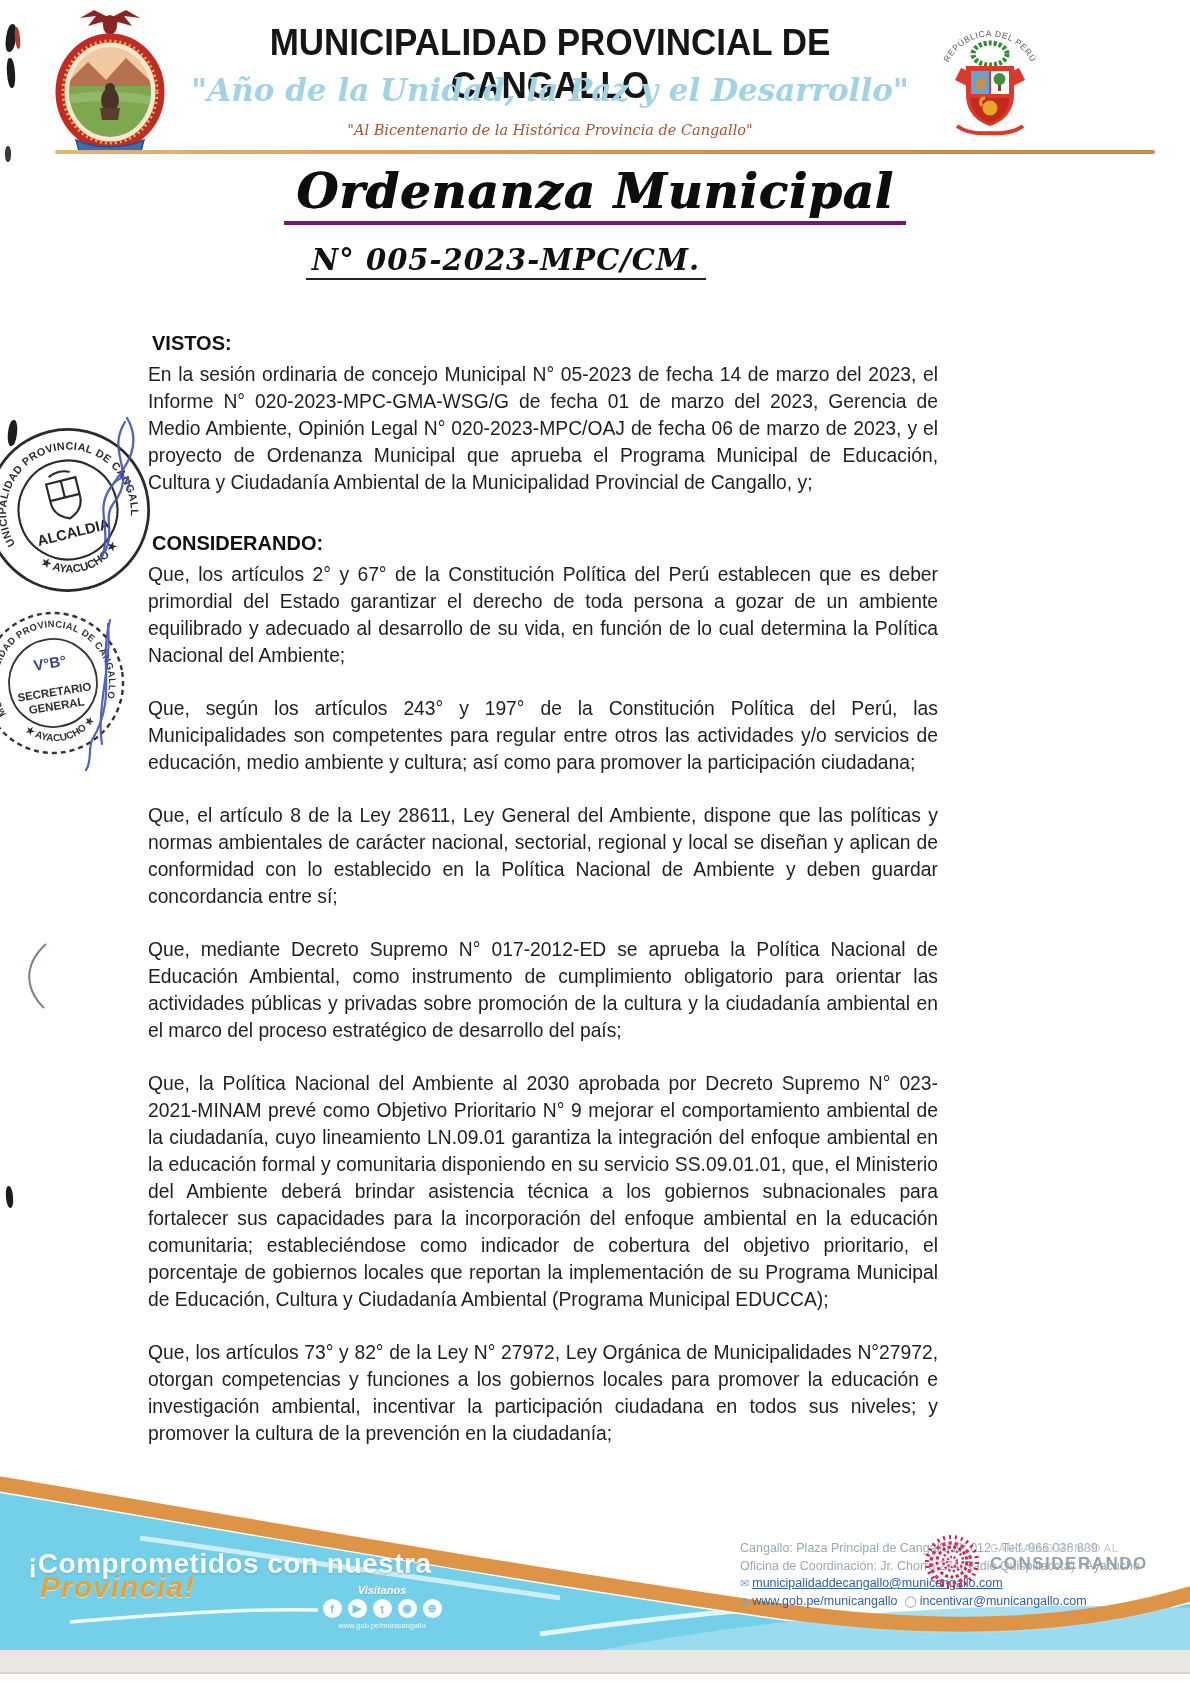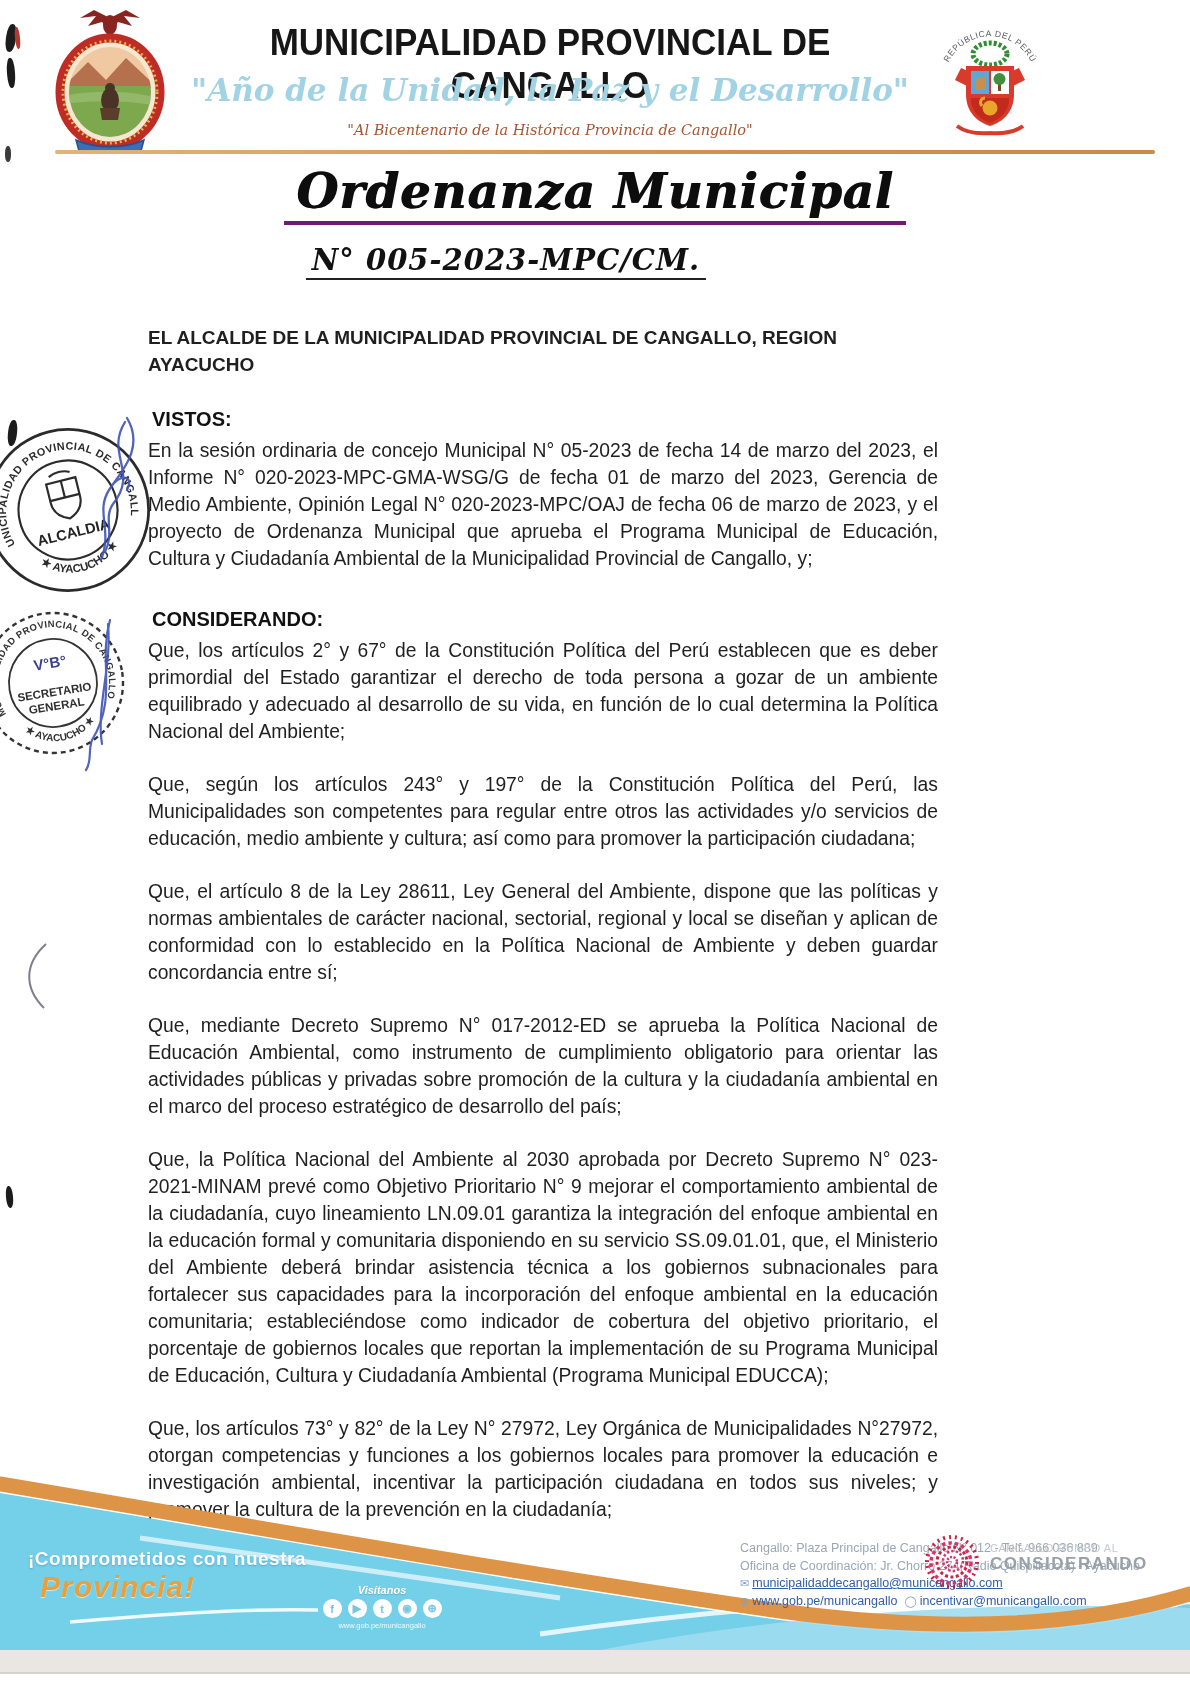--- a/index.html
+++ b/index.html
@@ -66,21 +66,21 @@
   .sig2{left:52px;top:612px;}
   .pen-arc{left:16px;top:940px;}
 
   
   .mark{background:#1c1c1c;border-radius:45%;}
 
   
   .footer{top:1442px;left:0;width:1190px;height:240px;}
   .footer svg.wave{position:absolute;top:0;left:0;}
   .slogan1{
-    position:absolute;left:28px;top:106px;font-size:19px;font-weight:700;
+    position:absolute;left:28px;top:106px;font-size:28px;font-weight:700;
     color:#fdfdfd;text-shadow:0 1px 2px rgba(70,140,170,.55);letter-spacing:.5px;
   }
   .slogan2{
     position:absolute;left:40px;top:128px;font-size:30px;font-weight:800;font-style:italic;
     color:#e8a03c;text-shadow:0 1px 1px rgba(255,255,255,.6);letter-spacing:1px;
     font-family:"Liberation Sans",sans-serif;
   }
   .social{position:absolute;left:302px;top:142px;width:160px;text-align:center;}
   .social .label{font-size:11px;font-weight:700;color:#ffffff;font-style:italic;text-shadow:0 1px 1px rgba(80,150,180,.5);}
   .social .icons{margin-top:3px;display:flex;gap:6px;justify-content:center;}
@@ -150,21 +150,20 @@
 </div>
 
 <div class="abs doc-title">
   <span>Ordenanza Municipal</span>
 </div>
 <div class="abs doc-number">
   <span>N° 005-2023-MPC/CM.</span>
 </div>
 
 <div class="abs body-text">
-  <div class="addressee">EL ALCALDE DE LA MUNICIPALIDAD PROVINCIAL DE CANGALLO, REGION AYACUCHO</div>
   <h3>VISTOS:</h3>
   <p class="first">En la sesión ordinaria de concejo Municipal N° 05-2023 de fecha 14 de marzo del 2023, el Informe N° 020-2023-MPC-GMA-WSG/G de fecha 01 de marzo del 2023, Gerencia de Medio Ambiente, Opinión Legal N° 020-2023-MPC/OAJ de fecha 06 de marzo de 2023, y el proyecto de Ordenanza Municipal que aprueba el Programa Municipal de Educación, Cultura y Ciudadanía Ambiental de la Municipalidad Provincial de Cangallo, y;</p>
   <h3 class="considerando">CONSIDERANDO:</h3>
   <p class="first">Que, los artículos 2° y 67° de la Constitución Política del Perú establecen que es deber primordial del Estado garantizar el derecho de toda persona a gozar de un ambiente equilibrado y adecuado al desarrollo de su vida, en función de lo cual determina la Política Nacional del Ambiente;</p>
   <p>Que, según los artículos 243° y 197° de la Constitución Política del Perú, las Municipalidades son competentes para regular entre otros las actividades y/o servicios de educación, medio ambiente y cultura; así como para promover la participación ciudadana;</p>
   <p>Que, el artículo 8 de la Ley 28611, Ley General del Ambiente, dispone que las políticas y normas ambientales de carácter nacional, sectorial, regional y local se diseñan y aplican de conformidad con lo establecido en la Política Nacional de Ambiente y deben guardar concordancia entre sí;</p>
   <p>Que, mediante Decreto Supremo N° 017-2012-ED se aprueba la Política Nacional de Educación Ambiental, como instrumento de cumplimiento obligatorio para orientar las actividades públicas y privadas sobre promoción de la cultura y la ciudadanía ambiental en el marco del proceso estratégico de desarrollo del país;</p>
   <p>Que, la Política Nacional del Ambiente al 2030 aprobada por Decreto Supremo N° 023-2021-MINAM prevé como Objetivo Prioritario N° 9 mejorar el comportamiento ambiental de la ciudadanía, cuyo lineamiento LN.09.01 garantiza la integración del enfoque ambiental en la educación formal y comunitaria disponiendo en su servicio SS.09.01.01, que, el Ministerio del Ambiente deberá brindar asistencia técnica a los gobiernos subnacionales para fortalecer sus capacidades para la incorporación del enfoque ambiental en la educación comunitaria; estableciéndose como indicador de cobertura del objetivo prioritario, el porcentaje de gobiernos locales que reportan la implementación de su Programa Municipal de Educación, Cultura y Ciudadanía Ambiental (Programa Municipal EDUCCA);</p>
   <p>Que, los artículos 73° y 82° de la Ley N° 27972, Ley Orgánica de Municipalidades N°27972, otorgan competencias y funciones a los gobiernos locales para promover la educación e investigación ambiental, incentivar la participación ciudadana en todos sus niveles; y promover la cultura de la prevención en la ciudadanía;</p>
 </div>

